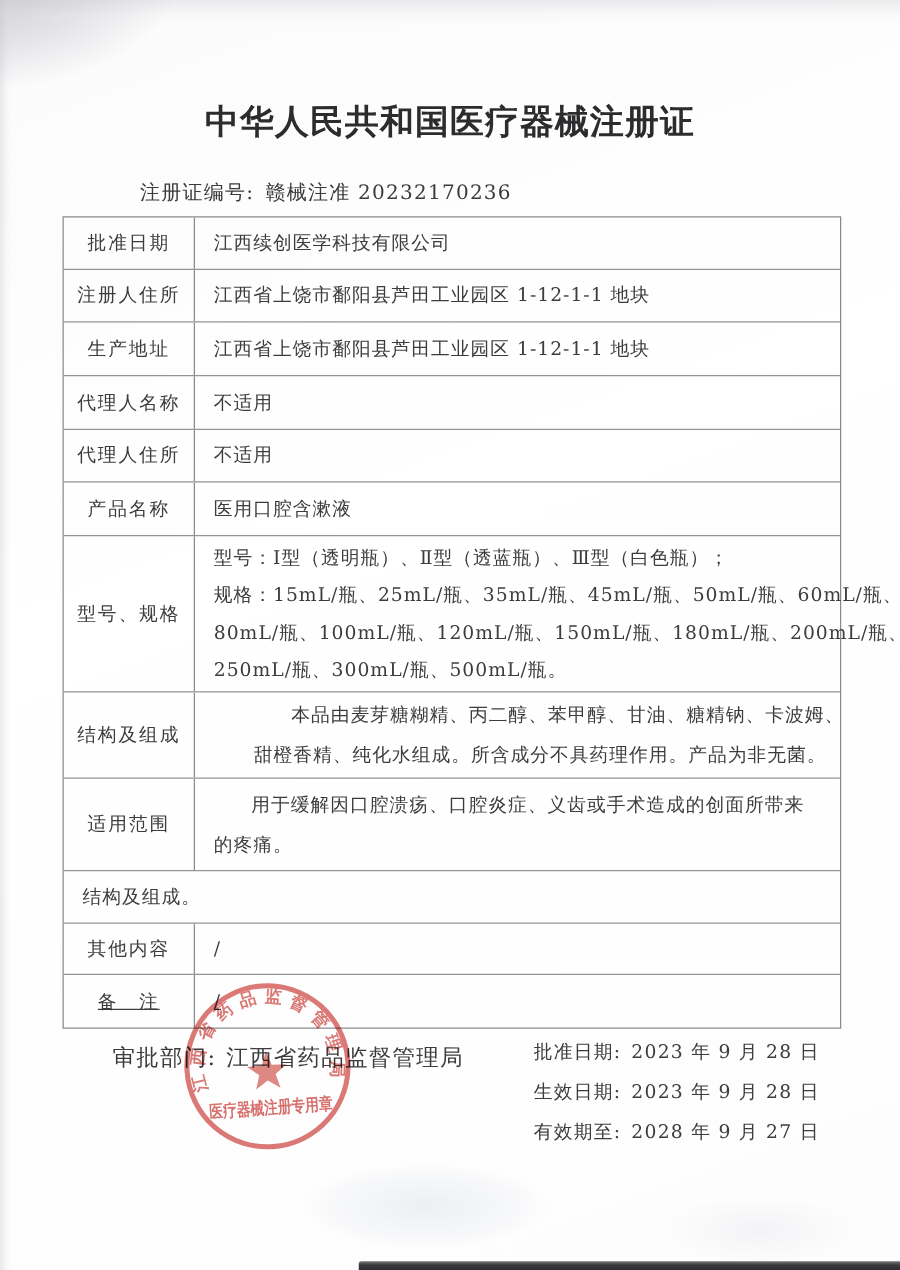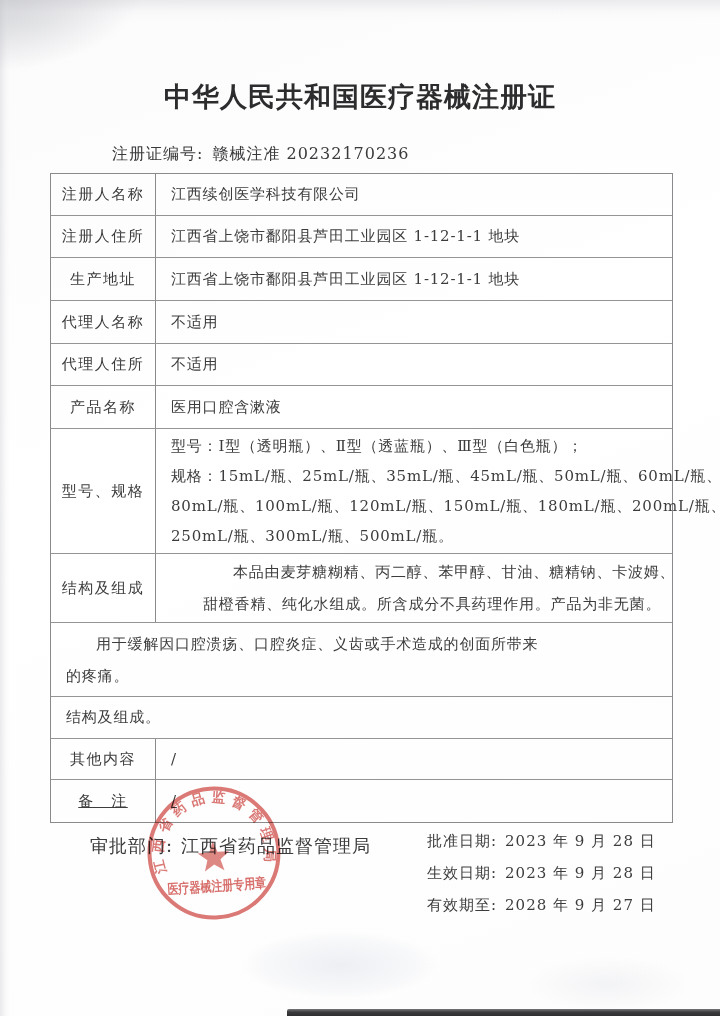--- a/index.html
+++ b/index.html
@@ -124,21 +124,21 @@
   <div class="bar-bottom"></div>
 
   <div class="title">中华人民共和国医疗器械注册证</div>
 
   <div class="reg-line">
     <span>注册证编号:</span><span class="val">赣械注准 20232170236</span>
   </div>
 
   <div class="cert-table">
     <div class="row">
-      <div class="cell label">注册人名称</div>
+      <div class="cell label">批准日期</div>
       <div class="cell value">江西续创医学科技有限公司</div>
     </div>
     <div class="row">
       <div class="cell label">注册人住所</div>
       <div class="cell value">江西省上饶市鄱阳县芦田工业园区 1-12-1-1 地块</div>
     </div>
     <div class="row">
       <div class="cell label">生产地址</div>
       <div class="cell value">江西省上饶市鄱阳县芦田工业园区 1-12-1-1 地块</div>
     </div>
@@ -164,20 +164,21 @@
       </div>
     </div>
     <div class="row">
       <div class="cell label">结构及组成</div>
       <div class="cell value">
         <div class="line indent">本品由麦芽糖糊精、丙二醇、苯甲醇、甘油、糖精钠、卡波姆、</div>
         <div class="line">甜橙香精、纯化水组成。所含成分不具药理作用。产品为非无菌。</div>
       </div>
     </div>
     <div class="row">
+      <div class="cell label">适用范围</div>
       <div class="cell value">
         <div class="line indent">用于缓解因口腔溃疡、口腔炎症、义齿或手术造成的创面所带来</div>
         <div class="line">的疼痛。</div>
       </div>
     </div>
     <div class="row">
       <div class="cell value">结构及组成。</div>
     </div>
     <div class="row">
       <div class="cell label">其他内容</div>

